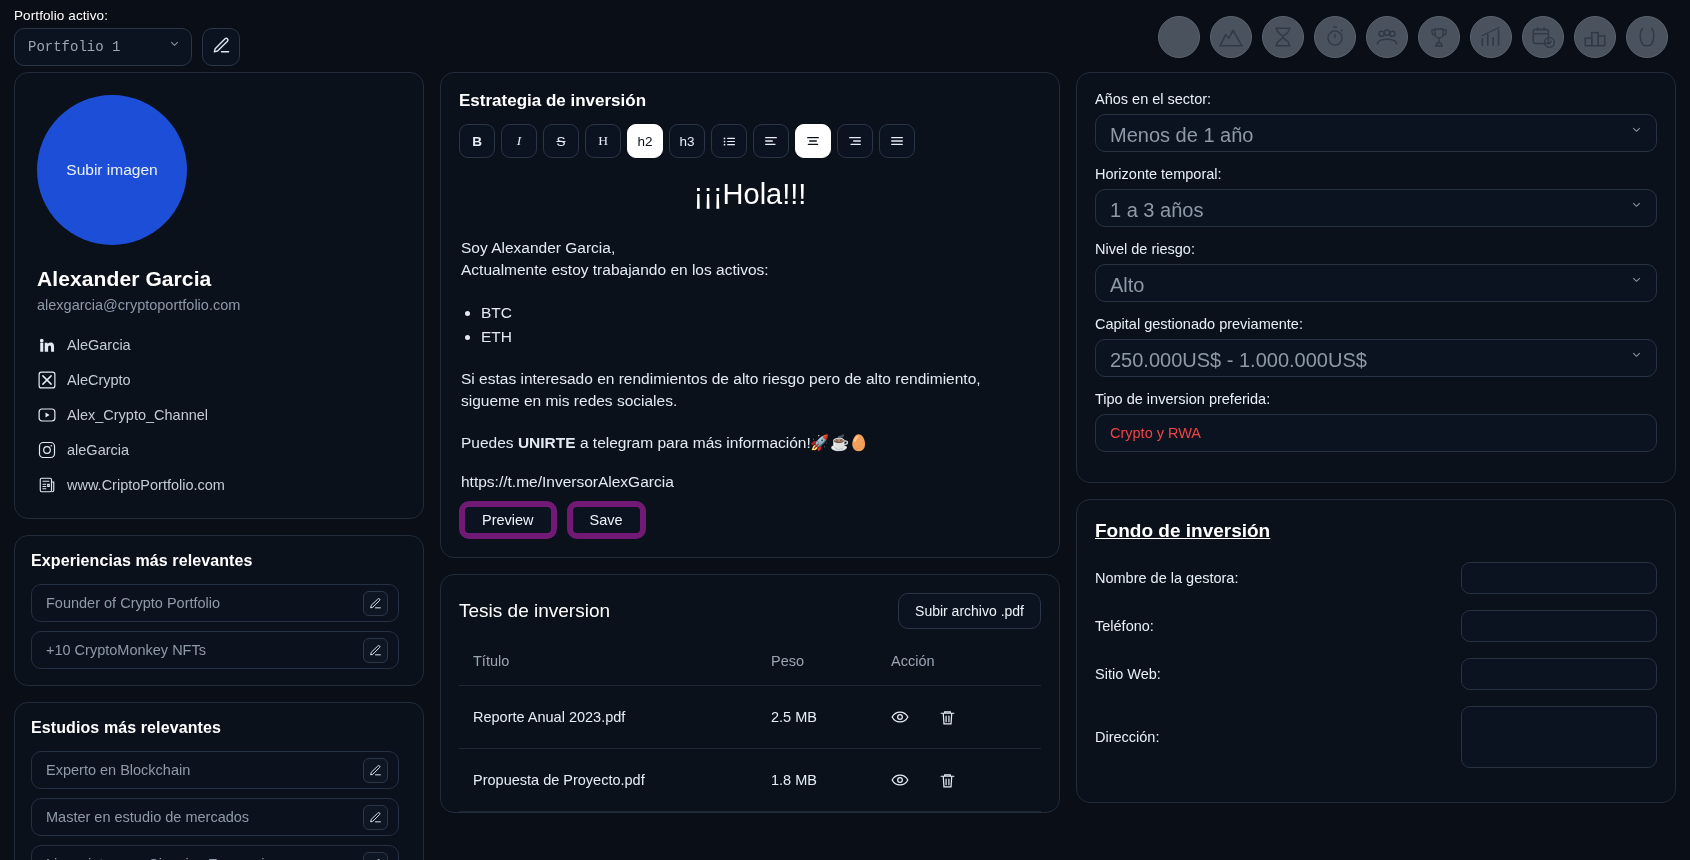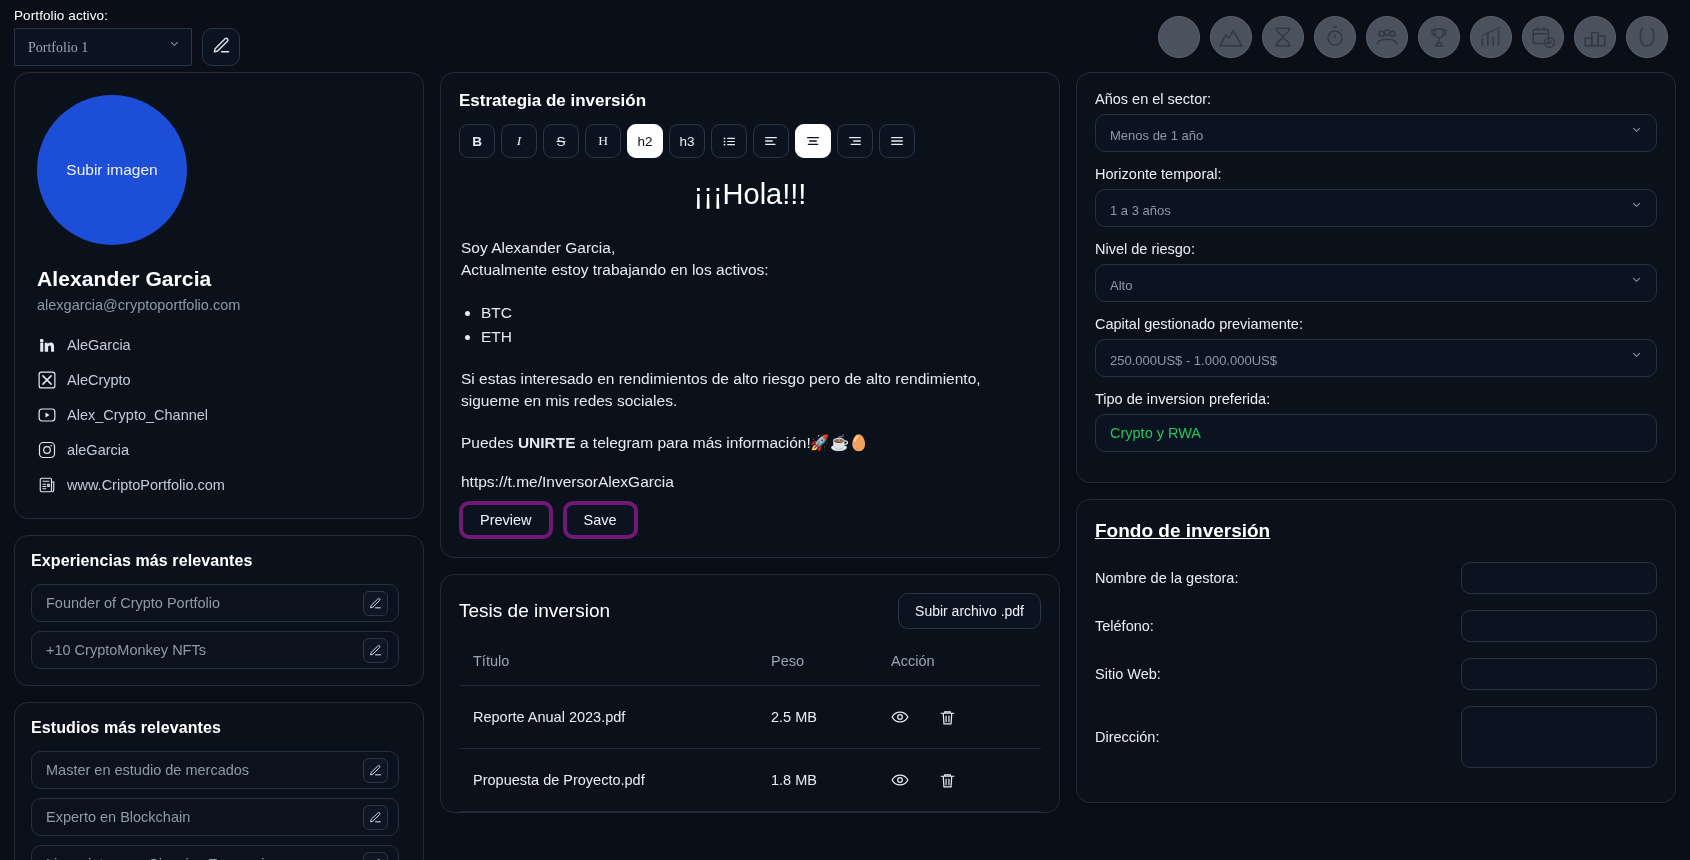--- a/index.html
+++ b/index.html
@@ -15,24 +15,24 @@
   
   .topbar {
     display: flex; align-items: flex-start; justify-content: space-between;
     padding: 8px 14px 0 14px; height: 72px;
   }
   .portfolio-block { display: flex; flex-direction: column; gap: 5px; }
   .portfolio-label { font-size: 13.5px; color: #ffffff; letter-spacing: .1px; }
   .portfolio-row { display: flex; align-items: center; gap: 10px; }
   .select-wrap { position: relative; }
   .portfolio-select {
-    width: 178px; height: 38px; border-radius: 1px;
+    width: 178px; height: 38px; border-radius: 10px;
     background: #0c1320; border: 1px solid #2a3546;
     color: #9aa6b5; font-size: 14px; padding: 0 30px 0 13px;
-    font-family: Liberation Serif, serif;
+    font-family: Liberation Mono, monospace;
     appearance: none; -webkit-appearance: none; outline: none;
   }
   .chev {
     position: absolute; right: 11px; top: 50%; transform: translateY(-60%);
     pointer-events: none; color: #8b97a6;
   }
   .edit-btn {
     width: 38px; height: 38px; border-radius: 10px;
     background: #0c1320; border: 1px solid #2a3546;
     display: flex; align-items: center; justify-content: center;
@@ -111,21 +111,21 @@
   .doc { padding: 4px 2px 0 2px; }
   .doc h2 { text-align: center; font-size: 29px; font-weight: 400; color: #fff; margin: 6px 0 26px 0; }
   .doc p { font-size: 15.5px; color: #e3eaf2; line-height: 1.45; margin-bottom: 19px; }
   .doc ul { margin: 0 0 19px 20px; }
   .doc li { font-size: 15.5px; color: #e3eaf2; line-height: 1.55; }
   .doc .link { font-size: 15.5px; color: #e3eaf2; margin-bottom: 10px; }
   .doc b { font-weight: 700; }
   .edit-actions { display: flex; gap: 10px; }
   .act-btn {
     height: 38px; padding: 0 17px; border-radius: 10px;
-    background: #0c1320; border: 4px solid #701a75; color: #eef3f9;
+    background: #0c1320; border: 6px solid #701a75; color: #eef3f9;
     font-size: 14.5px; cursor: pointer; font-family: "Liberation Sans", sans-serif;
   }
 
   .tesis-card { padding: 18px 18px 0 18px; }
   .tesis-head { display: flex; align-items: center; justify-content: space-between; margin-bottom: 16px; }
   .tesis-title { font-size: 19px; color: #fff; font-weight: 400; }
   .upload-btn {
     height: 36px; padding: 0 16px; border-radius: 10px;
     background: #0c1320; border: 1px solid #2a3546; color: #eef3f9;
     font-size: 14px; cursor: pointer; font-family: "Liberation Sans", sans-serif;
@@ -144,28 +144,28 @@
   .row-actions { display: flex; gap: 30px; align-items: center; }
   .ic-btn { cursor: pointer; display: inline-flex; }
 
   
   .form-card { padding: 18px 18px 16px 18px; }
   .f-label { font-size: 14.5px; color: #e9eff6; margin-bottom: 7px; display: block; }
   .f-select-wrap { position: relative; margin-bottom: 14px; }
   .f-select {
     width: 100%; height: 38px; border-radius: 10px;
     background: #0c1320; border: 1px solid #273242; color: #8d99a8;
-    font-size: 13px; padding: 4px 34px 0 14px;
+    font-size: 20px; padding: 4px 34px 0 14px;
     appearance: none; -webkit-appearance: none; outline: none;
     font-family: "Liberation Sans", sans-serif;
   }
   .f-chev { position: absolute; right: 14px; top: 50%; transform: translateY(-60%); pointer-events: none; color: #8b97a6; }
   .f-input {
     width: 100%; height: 38px; border-radius: 10px;
-    background: #0c1320; border: 1px solid #273242; color: #22c55e;
+    background: #0c1320; border: 1px solid #273242; color: #ef4444;
     font-size: 14.5px; padding: 3px 14px; outline: none; margin-bottom: 14px;
     font-family: "Liberation Sans", sans-serif;
   }
   .toggle-row { display: flex; align-items: center; gap: 12px; margin-top: 4px; }
   .toggle-row .tlabel { font-size: 15px; color: #e9eff6; }
   .switch {
     width: 48px; height: 26px; border-radius: 14px;
     background: #cfa234; border: 2px solid #e8e8e8;
     position: relative; cursor: pointer;
   }
@@ -364,30 +364,30 @@
                 <path d="M12 20h9"></path>
                 <path d="M16.5 3.5a2.12 2.12 0 0 1 3 3L7 19l-4 1 1-4Z"></path>
               </svg>
           </span>
         </div>
       </div>
 
       <div class="card sec-card">
         <div class="sec-title">Estudios más relevantes</div>
         <div class="item-row">
-          <span class="label">Master en estudio de mercados</span>
+          <span class="label">Experto en Blockchain</span>
           <span class="mini-btn">
             <svg width="13" height="13" viewBox="0 0 24 24" fill="none" stroke="#dbe5f0" stroke-width="1.8" stroke-linecap="round" stroke-linejoin="round">
                 <path d="M12 20h9"></path>
                 <path d="M16.5 3.5a2.12 2.12 0 0 1 3 3L7 19l-4 1 1-4Z"></path>
               </svg>
           </span>
         </div>
         <div class="item-row">
-          <span class="label">Experto en Blockchain</span>
+          <span class="label">Master en estudio de mercados</span>
           <span class="mini-btn">
             <svg width="13" height="13" viewBox="0 0 24 24" fill="none" stroke="#dbe5f0" stroke-width="1.8" stroke-linecap="round" stroke-linejoin="round">
                 <path d="M12 20h9"></path>
                 <path d="M16.5 3.5a2.12 2.12 0 0 1 3 3L7 19l-4 1 1-4Z"></path>
               </svg>
           </span>
         </div>
         <div class="item-row">
           <span class="label">Licenciatura en Ciencias Economicas</span>
           <span class="mini-btn">

